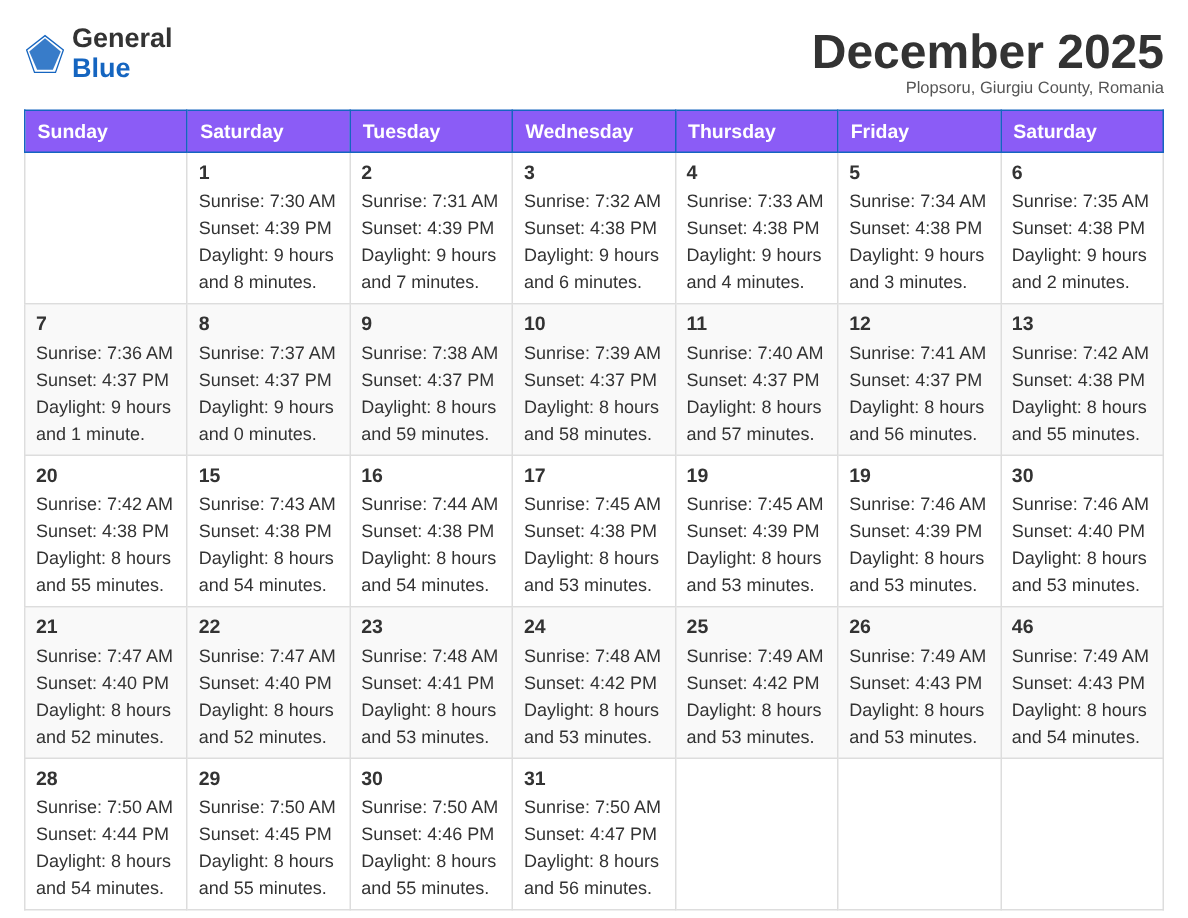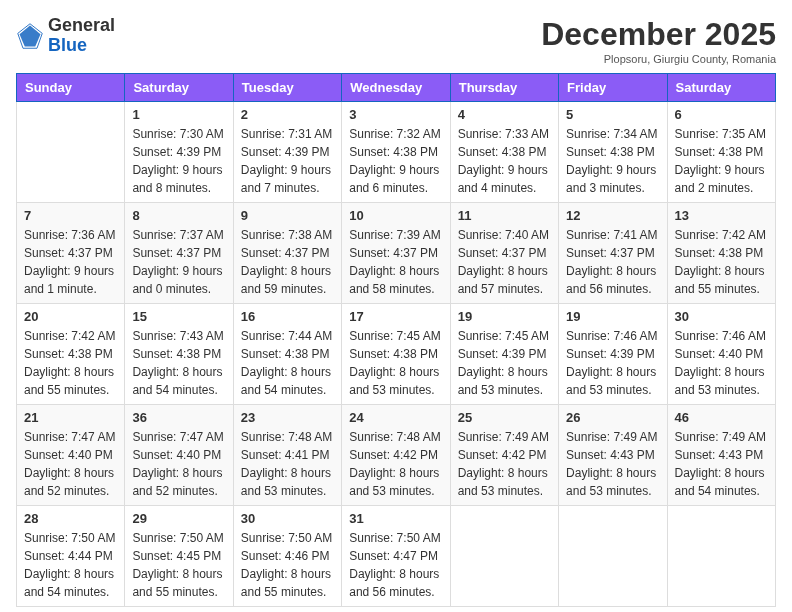--- a/index.html
+++ b/index.html
@@ -207,21 +207,21 @@
           <span class="day-num">30</span>
           <div class="day-info">Sunrise: 7:46 AM<br>Sunset: 4:40 PM<br>Daylight: 8 hours and 53 minutes.</div>
         </td>
       </tr>
       <tr>
         <td>
           <span class="day-num">21</span>
           <div class="day-info">Sunrise: 7:47 AM<br>Sunset: 4:40 PM<br>Daylight: 8 hours and 52 minutes.</div>
         </td>
         <td>
-          <span class="day-num">36</span>
+          <span class="day-num">22</span>
           <div class="day-info">Sunrise: 7:47 AM<br>Sunset: 4:40 PM<br>Daylight: 8 hours and 52 minutes.</div>
         </td>
         <td>
           <span class="day-num">23</span>
           <div class="day-info">Sunrise: 7:48 AM<br>Sunset: 4:41 PM<br>Daylight: 8 hours and 53 minutes.</div>
         </td>
         <td>
           <span class="day-num">24</span>
           <div class="day-info">Sunrise: 7:48 AM<br>Sunset: 4:42 PM<br>Daylight: 8 hours and 53 minutes.</div>
         </td>

